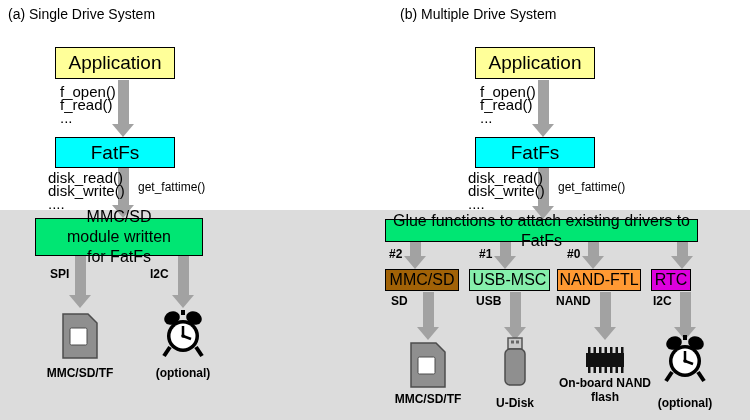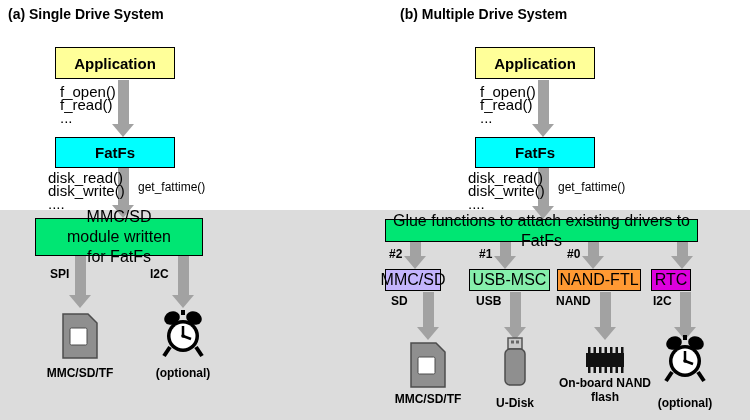--- a/index.html
+++ b/index.html
@@ -1,22 +1,22 @@
 <!DOCTYPE html>
 <html><head>
 <meta charset="utf-8">
 <style>
   *{margin:0;padding:0;box-sizing:border-box}
   html,body{background:#fff}
   body{font-family:"Liberation Sans",sans-serif;color:#000}
   .stage{position:relative;width:750px;height:420px;background:#fff;overflow:hidden}
   .layer-bg{position:absolute;left:0;top:210px;width:750px;height:210px;background:#dcdcdc}
-  .panel-title{position:absolute;font-size:14px;font-weight:bold;white-space:nowrap}
+  .panel-title{position:absolute;font-size:14px;font-weight:normal;white-space:nowrap}
   .box{position:absolute;border:1px solid #000;display:flex;align-items:center;justify-content:center;text-align:center}
-  .box.big{font-size:15px;font-weight:bold}
+  .box.big{font-size:19px;font-weight:normal}
   .box.small{font-size:16px;line-height:1.25}
   .calls{position:absolute;font-size:15px;line-height:13px}
   .calls span{display:block}
   .lbl{position:absolute;font-size:12px;white-space:nowrap}
   .buslbl{position:absolute;font-size:12px;font-weight:bold;white-space:nowrap}
   .devlbl{position:absolute;font-size:12px;font-weight:bold;text-align:center;line-height:14px}
   .note{position:absolute;font-size:12.5px;font-weight:bold;line-height:15px}
   .arrow{position:absolute;width:22px;display:flex;flex-direction:column;align-items:center}
   .arrow .shaft{width:11px;flex:1;background:#a2a2a2}
   .arrow .head{width:0;height:0;border-left:11px solid transparent;border-right:11px solid transparent;border-top:13px solid #a2a2a2}
@@ -134,21 +134,21 @@
   <div class="buslbl" style="left:567px;top:247px">#0</div>
   <div class="arrow" style="left:582px;top:242px;height:27px">
     <div class="shaft"></div>
     <div class="head"></div>
   </div>
   <div class="arrow" style="left:671px;top:242px;height:27px">
     <div class="shaft"></div>
     <div class="head"></div>
   </div>
 
-  <div class="box small" style="left: 385px; top: 269px; width: 56px; height: 22px; background-color: #c4b5fd;">MMC/SD</div>
+  <div class="box small" style="left: 385px; top: 269px; width: 74px; height: 22px; background-color: #a16207;">MMC/SD</div>
   <div class="box small" style="left: 469px; top: 269px; width: 81px; height: 22px; background-color: #86efac;">USB-MSC</div>
   <div class="box small" style="left: 557px; top: 269px; width: 84px; height: 22px; background-color: rgb(255, 153, 51);">NAND-FTL</div>
   <div class="box small" style="left: 651px; top: 269px; width: 40px; height: 22px; background-color: rgb(221, 0, 221);">RTC</div>
 
   <div class="buslbl" style="left:391px;top:294px">SD</div>
   <div class="arrow" style="left:417px;top:292px;height:48px">
     <div class="shaft"></div>
     <div class="head"></div>
   </div>
   <div class="buslbl" style="left:476px;top:294px">USB</div>

